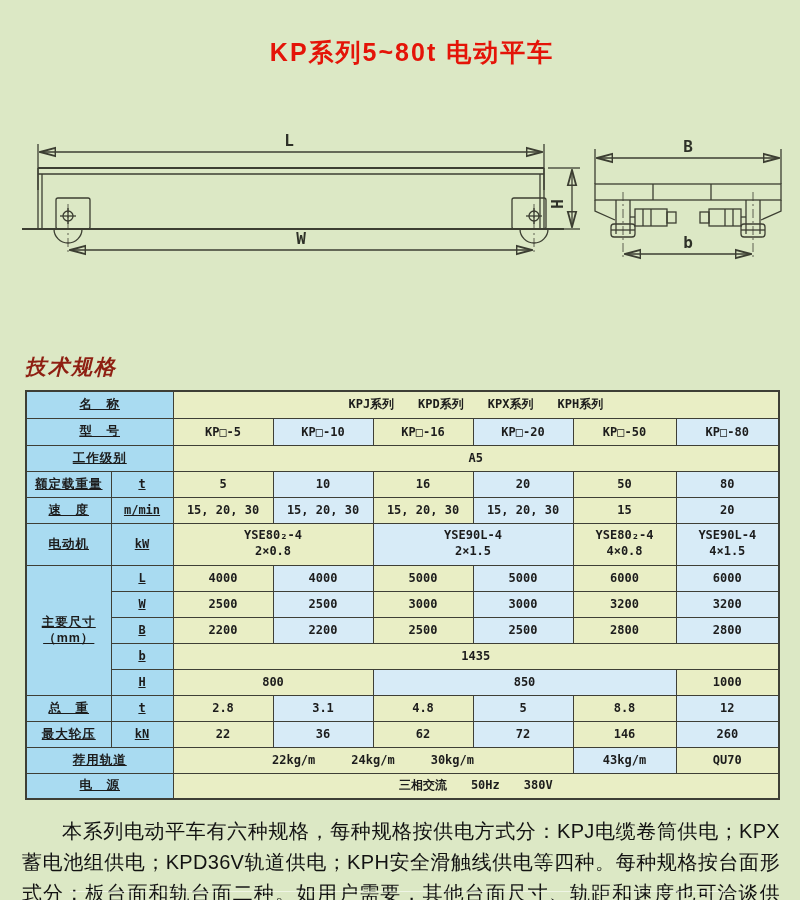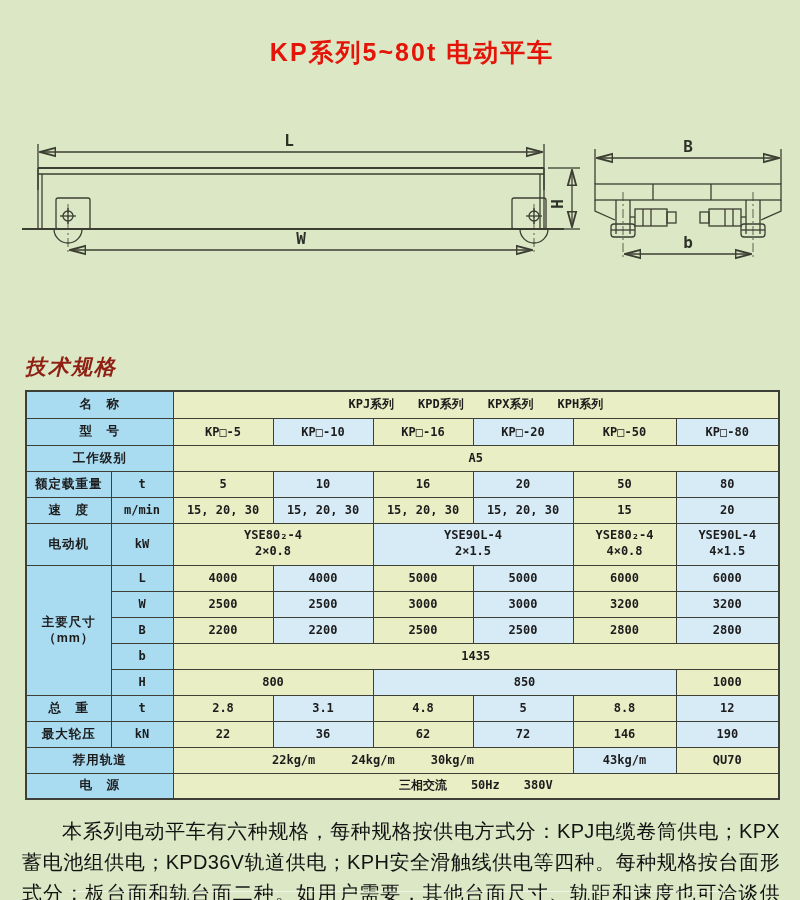--- a/index.html
+++ b/index.html
@@ -38,21 +38,21 @@
     border:2px solid var(--border,#3e3f36);
   }
   table.spec td{
     border:1px solid var(--border,#3e3f36);
     text-align:center;vertical-align:middle;padding:0;overflow:hidden;
     color:#1c1c1c;
   }
   tr.r{height:26px;}
   tr.r-tall{height:42px;padding-left:32px;}
   tr.r-hd{height:27px;}
-  .hd{background:var(--header-blue,#a9dbf1);}
+  .hd{background:var(--header-blue,#a9dbf1);text-decoration:underline;}
   .cg{background:var(--cell-green,#e9eec5);margin-left:18px;}
   .cb{background:var(--cell-blue,#d7ebf7);}
   .lbl{font-weight:bold;font-size:12.5px;letter-spacing:1px;}
   .num{font-family:"DejaVu Sans Mono","Liberation Mono",monospace;font-weight:bold;font-size:12px;}
   .pre{white-space:pre-line;line-height:1.3;}
   .footer{
     position:absolute;left:22px;top:816px;width:758px;margin:0;
     font-size:20px;line-height:1.55;color:#121212;
     text-indent:2em;text-align:justify;letter-spacing:0.3px;
   }
@@ -282,21 +282,21 @@
         <td class="cb num">12</td>
       </tr>
       <tr class="r">
         <td class="hd lbl">最大轮压</td>
         <td class="hd num">kN</td>
         <td class="cg num">22</td>
         <td class="cb num">36</td>
         <td class="cg num">62</td>
         <td class="cb num">72</td>
         <td class="cg num">146</td>
-        <td class="cb num">190</td>
+        <td class="cb num">260</td>
       </tr>
       <tr class="r">
         <td colspan="2" class="hd lbl">荐用轨道</td>
         <td colspan="4" class="cg num">22kg/m　　　24kg/m　　　30kg/m</td>
         <td class="cb num">43kg/m</td>
         <td class="cg num">QU70</td>
       </tr>
       <tr class="r">
         <td colspan="2" class="hd lbl">电　源</td>
         <td colspan="6" class="cg num">三相交流　　50Hz　　380V</td>

